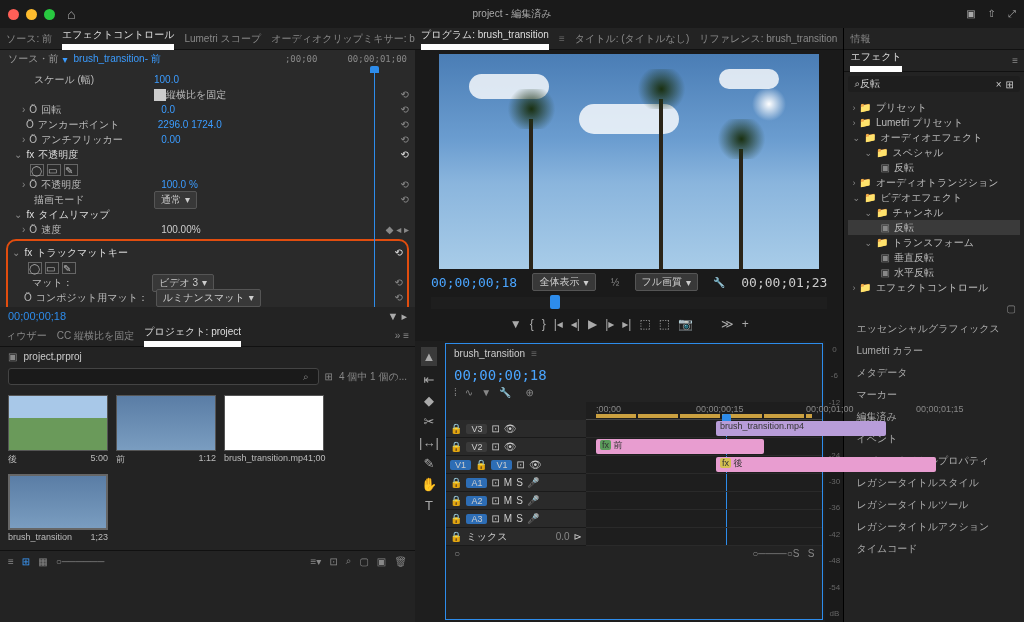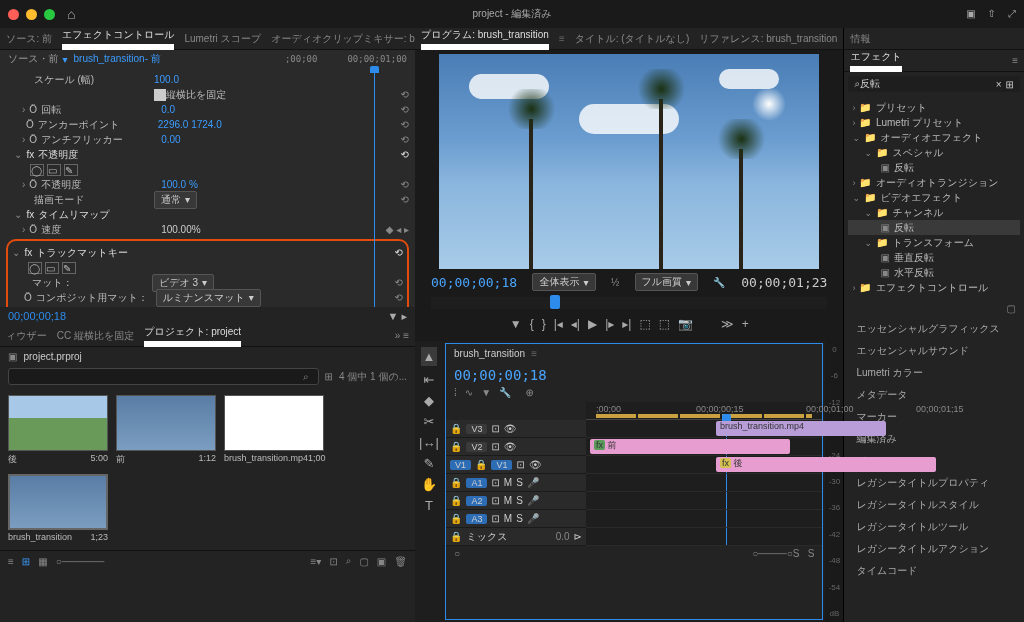--- a/index.html
+++ b/index.html
@@ -422,21 +422,21 @@
                 <span style="margin-left:auto;color:#888">0.0</span>
                 <span>⊳</span>
               </div>
           </div>
           <div class="tl-track-content">
             <div class="playhead" style="left:140px"></div>
             <div class="tl-lane">
                 <div class="clip purple" style="left:130px;width:170px">brush_transition.mp4</div>
               </div>
             <div class="tl-lane">
-                <div class="clip pink" style="left:4px;width:200px"><span style="background:#5a9a5a;padding:0 2px;border-radius:2px">fx</span> <span>前</span></div>
+                <div class="clip pink" style="left:10px;width:168px"><span style="background:#5a9a5a;padding:0 2px;border-radius:2px">fx</span> <span>前</span></div>
               </div>
             <div class="tl-lane">
                 <div class="clip pink" style="left:130px;width:220px"><span style="background:#d4c050;padding:0 2px;border-radius:2px">fx</span> <span>後</span></div>
               </div>
             <div class="tl-lane"></div>
             <div class="tl-lane"></div>
             <div class="tl-lane"></div>
             <div class="tl-lane"></div>
           </div>
         </div>
@@ -542,21 +542,20 @@
         </div>
         <div class="tree-row indent0">
           <span class="tree-icon">›</span>
           <span class="folder-icon">📁</span>
           <span>エフェクトコントロール</span>
         </div>
       </div>
     <div style="text-align:right;padding:4px 8px;color:#888"><span>▢</span></div>
     <div class="right-list" id="right-list">
         <div class="item">エッセンシャルグラフィックス</div>
-        <div class="item">エッセンシャルサウンド</div>
         <div class="item">Lumetri カラー</div>
         <div class="item">メタデータ</div>
         <div class="item">マーカー</div>
         <div class="item">編集済み</div>
         <div class="item">イベント</div>
         <div class="item">レガシータイトルプロパティ</div>
         <div class="item">レガシータイトルスタイル</div>
         <div class="item">レガシータイトルツール</div>
         <div class="item">レガシータイトルアクション</div>
         <div class="item">タイムコード</div>

